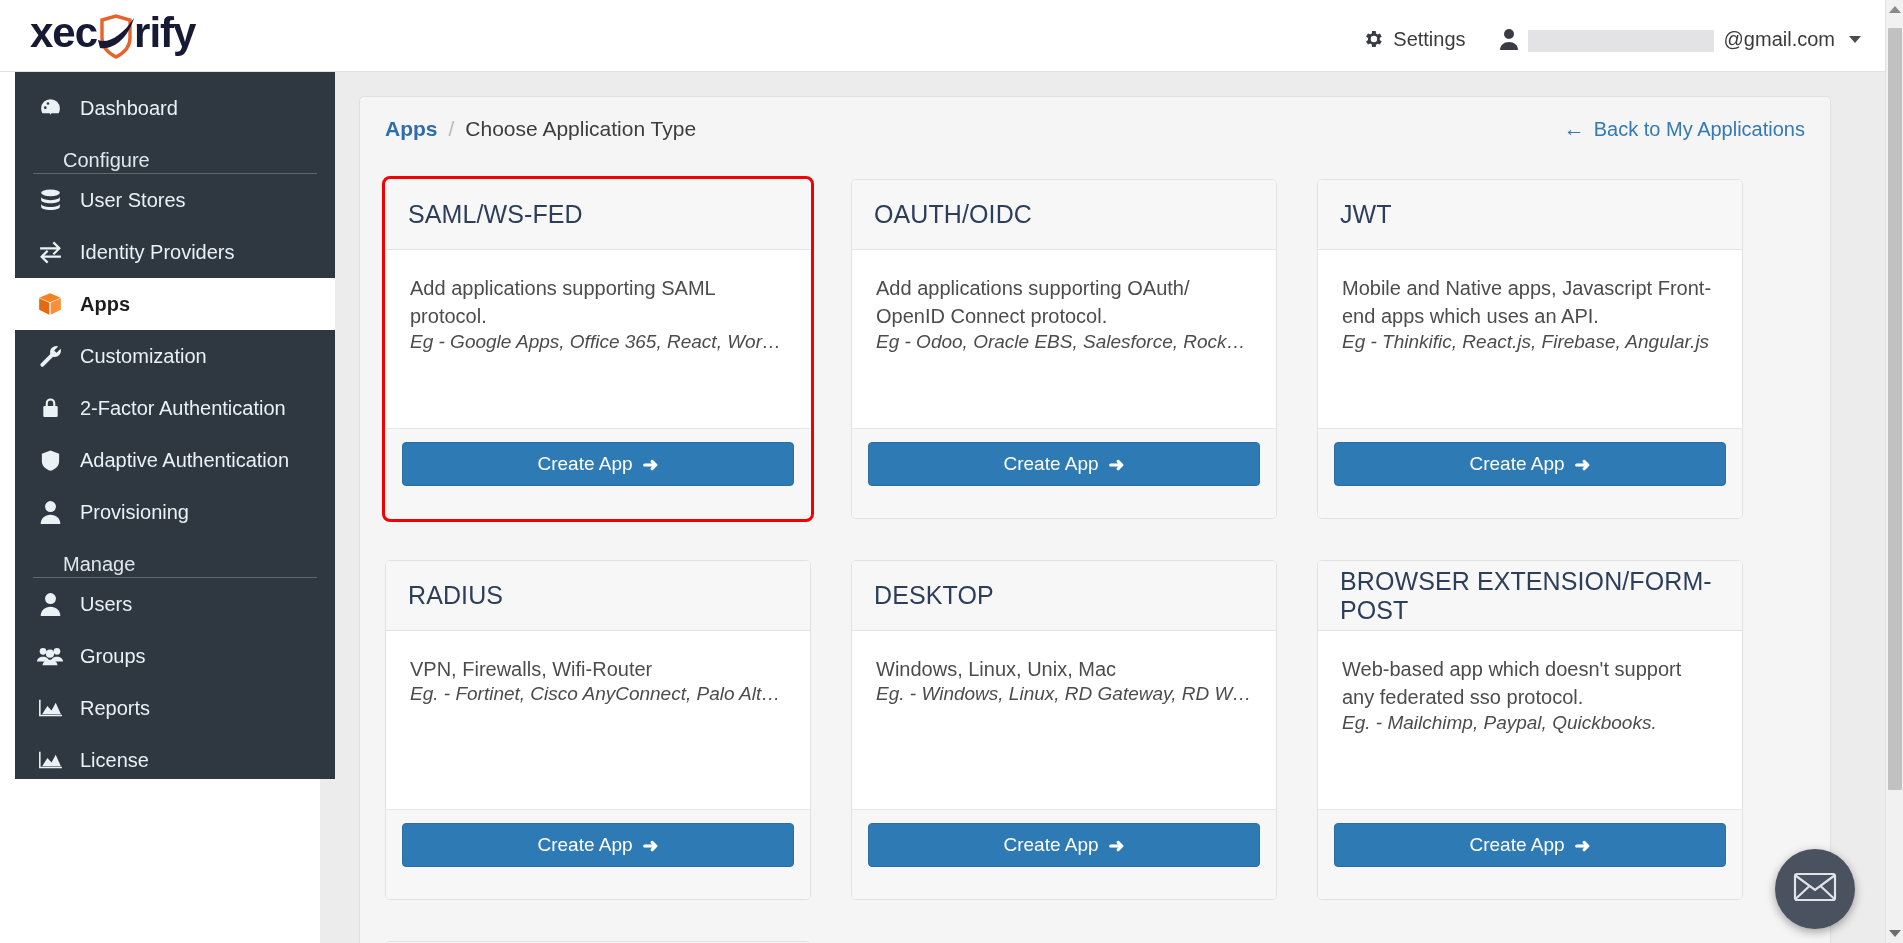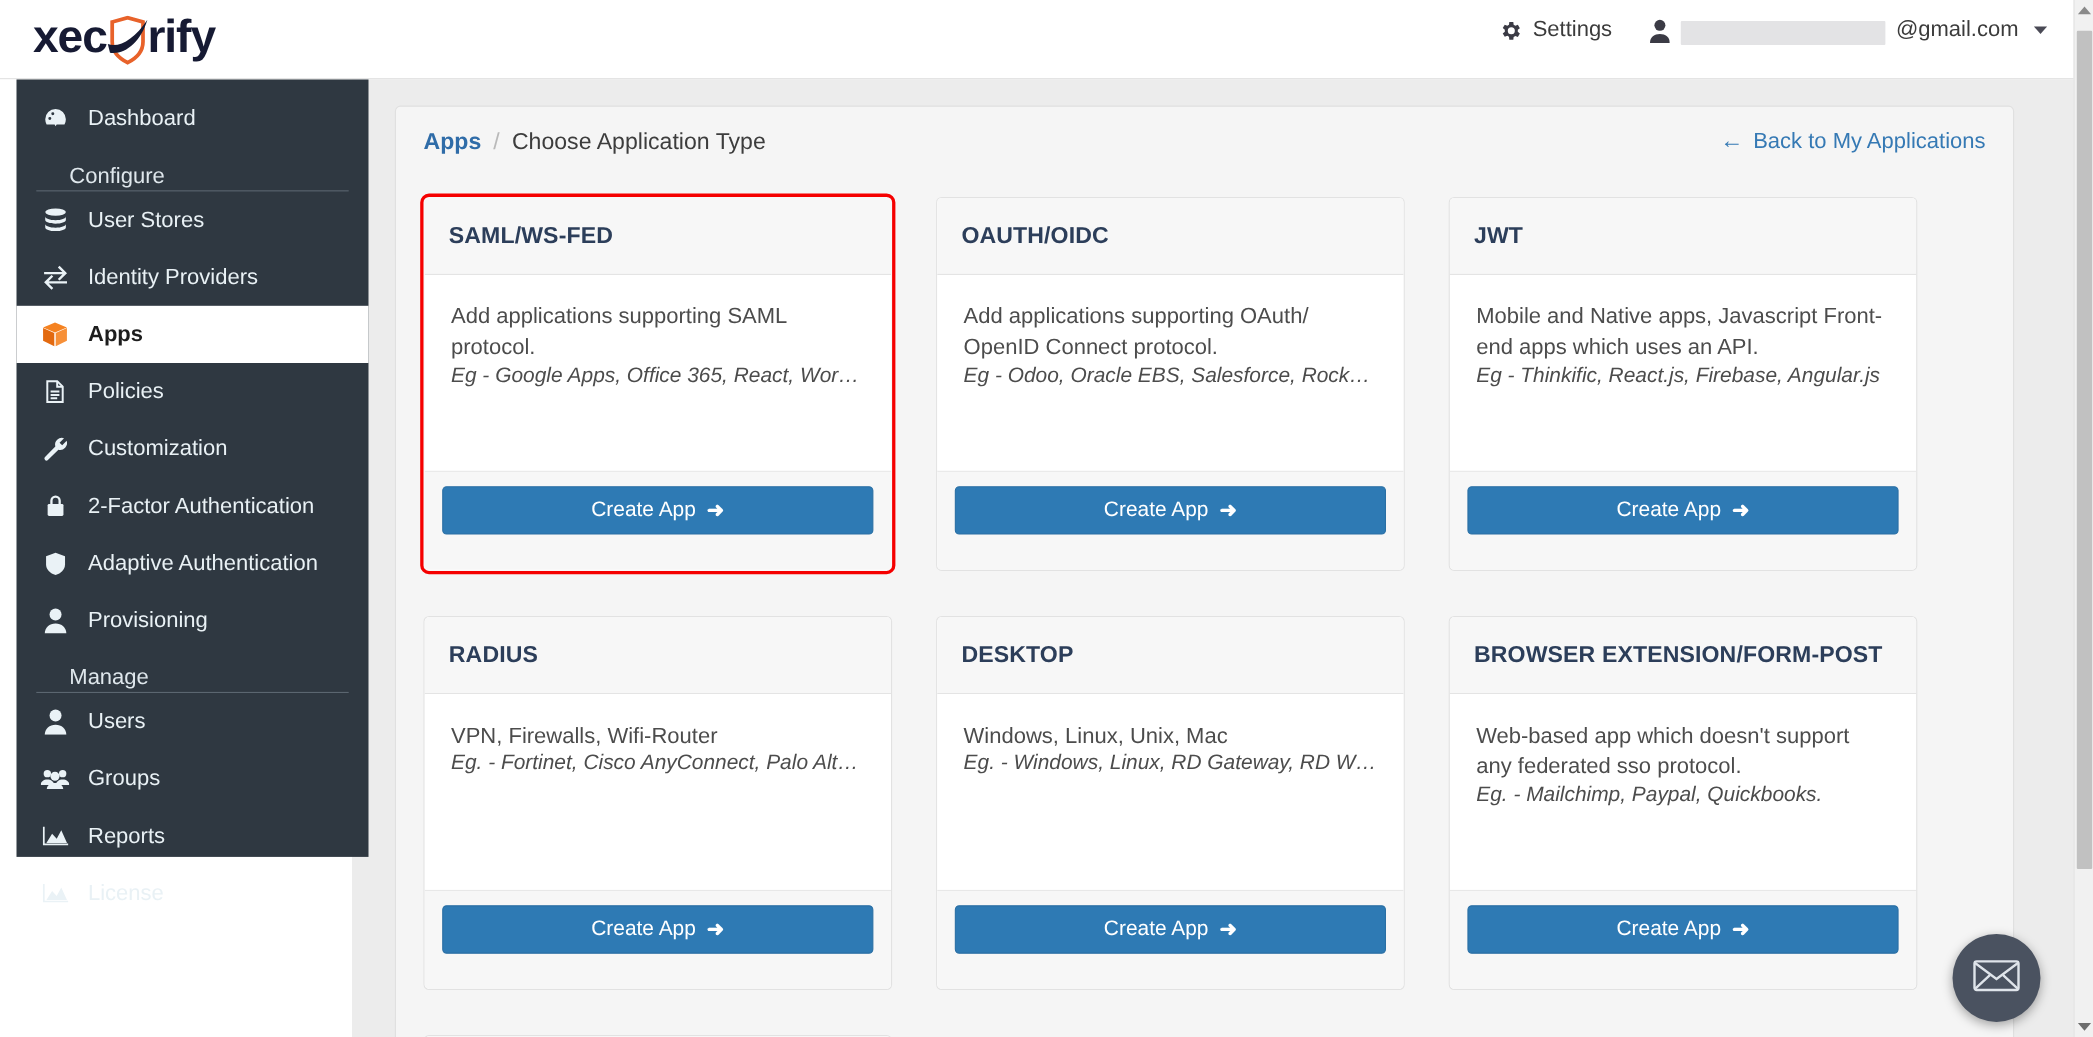--- a/index.html
+++ b/index.html
@@ -55,24 +55,24 @@
     width: 42px;
     height: 46px;
     margin: 0 -2px 0 -3px;
     display: inline-block;
     top: 2px;
   }
 
   .topbar-right {
     position: absolute;
     right: 42px;
-    top: 16px;
+    top: 3px;
     height: 72px;
     display: flex;
-    align-items: flex-start;
+    align-items: center;
     gap: 34px;
   }
   .settings-link {
     display: flex;
     align-items: center;
     gap: 9px;
     font-size: 20px;
     color: #3b3b3b;
     cursor: pointer;
   }
@@ -247,25 +247,24 @@
   .card-head {
     background: #f7f7f7;
     border-bottom: 1px solid #e4e4e4;
     height: 70px;
     display: flex;
     align-items: center;
     padding: 0 22px;
     box-sizing: border-box;
   }
   .card-title {
-    font-size: 21px;
-    font-weight: 700;
+    font-size: 25px;
+    font-weight: 400;
     color: #2c3e5a;
     letter-spacing: 0.1px;
-    text-align: center;
   }
   .card-body {
     flex: 1 1 auto;
     background: #ffffff;
     padding: 24px 24px 16px 24px;
     box-sizing: border-box;
     display: flex;
     flex-direction: column;
     justify-content: flex-start;
   }
@@ -441,30 +440,20 @@
       <span class="ico">
         <svg width="26" height="26" viewBox="0 0 24 24">
           <path d="M12 2 L22 6.2 L12 10.4 L2 6.2 Z" fill="#f58220"></path>
           <path d="M2 6.6 L11.4 10.8 L11.4 22 L2 17.4 Z" fill="#e36a10"></path>
           <path d="M22 6.6 L12.6 10.8 L12.6 22 L22 17.4 Z" fill="#f79038"></path>
         </svg>
       </span>
       <span class="lbl">Apps</span>
     </div>
 
-    <div class="nav-item">
-      <span class="ico">
-        <svg width="24" height="24" viewBox="0 0 24 24" fill="none" stroke="#eaf2f6" stroke-width="1.8">
-          <path d="M5 2.5h9l5 5v14H5z"></path>
-          <path d="M14 2.5v5h5"></path>
-          <path d="M8 12h8M8 15h8M8 18h6"></path>
-        </svg>
-      </span>
-      <span class="lbl">Policies</span>
-    </div>
 
     <div class="nav-item">
       <span class="ico">
         <svg width="25" height="25" viewBox="0 0 24 24" fill="#eaf2f6">
           <path d="M21.7 4.6l-3.9 3.9-2.3-2.3 3.9-3.9a6 6 0 0 0-7.6 7.3L2.6 19a1.8 1.8 0 0 0 2.5 2.5l9.4-9.2a6 6 0 0 0 7.2-7.7z"></path>
         </svg>
       </span>
       <span class="lbl">Customization</span>
     </div>
 

